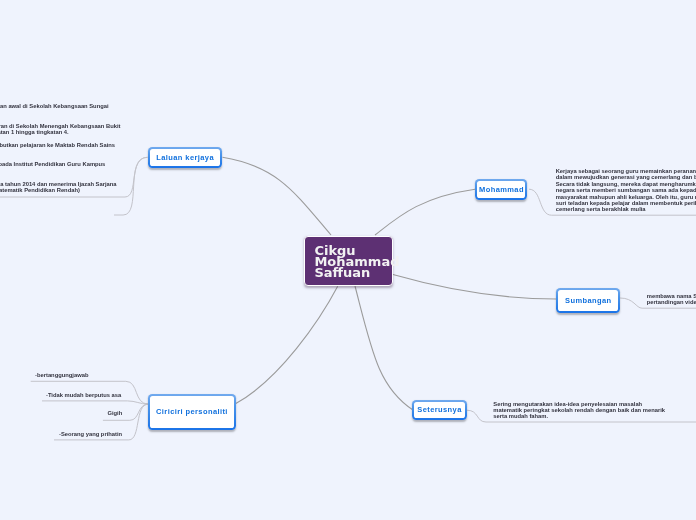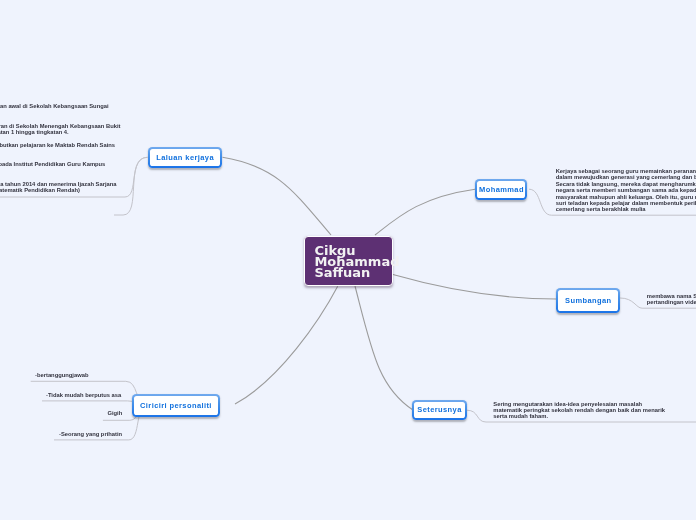--- a/index.html
+++ b/index.html
@@ -62,21 +62,21 @@
   </div>
 
   <div class="node branch" style="left:556.2px;top:288.2px;width:63.9px;height:25px">
     <span>Sumbangan</span>
   </div>
 
   <div class="node branch" style="left:412px;top:399.8px;width:54.6px;height:20.3px">
     <span>Seterusnya</span>
   </div>
 
-  <div class="node branch" style="left:132px;top:393.9px;width:87.5px;height:23px">
+  <div class="node branch" style="left:148px;top:393.9px;width:87.5px;height:36px">
     <span>Ciriciri personaliti</span>
   </div>
 
   <div class="leaf" style="left:-57px;top:103.2px;width:260px;white-space:pre">Memulakan pendidikan awal di Sekolah Kebangsaan Sungai
 
 
 Menyambung pelajaran di Sekolah Menengah Kebangsaan Bukit
 Baru iaitu dari tingkatan 1 hingga tingkatan 4.
 
 Seterusnya menyambutkan pelajaran ke Maktab Rendah Sains

